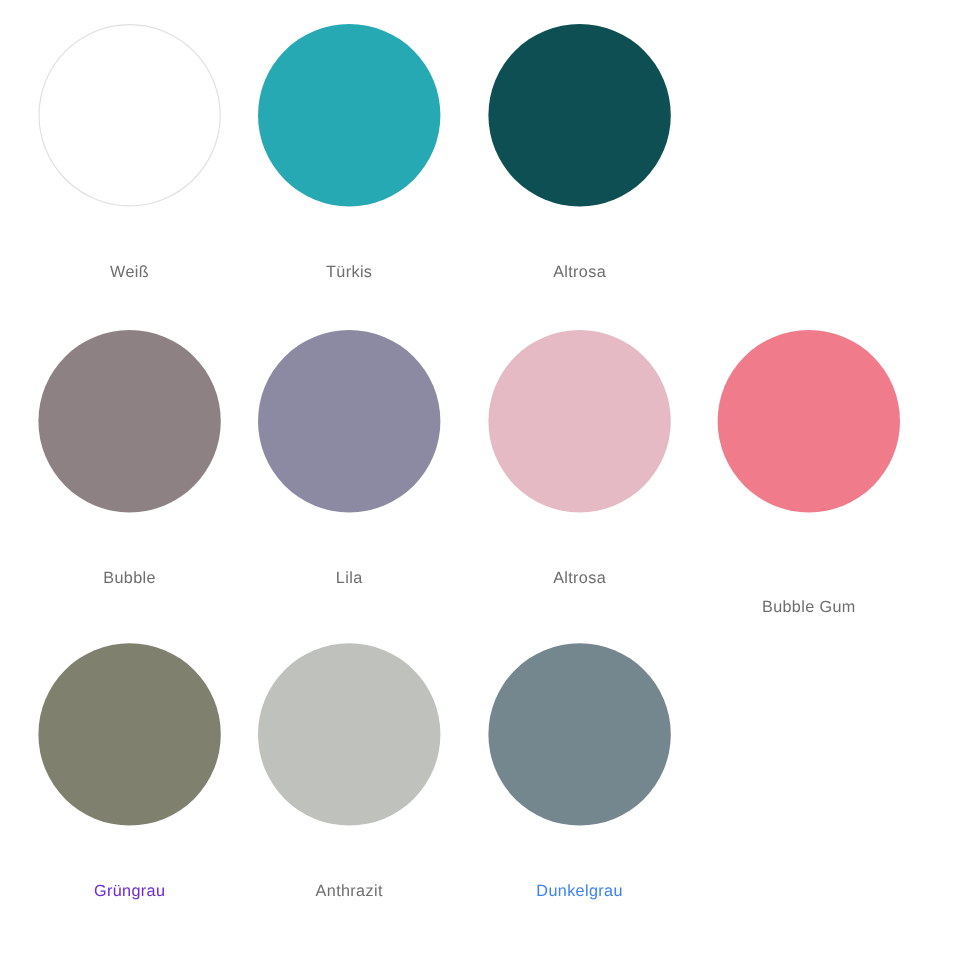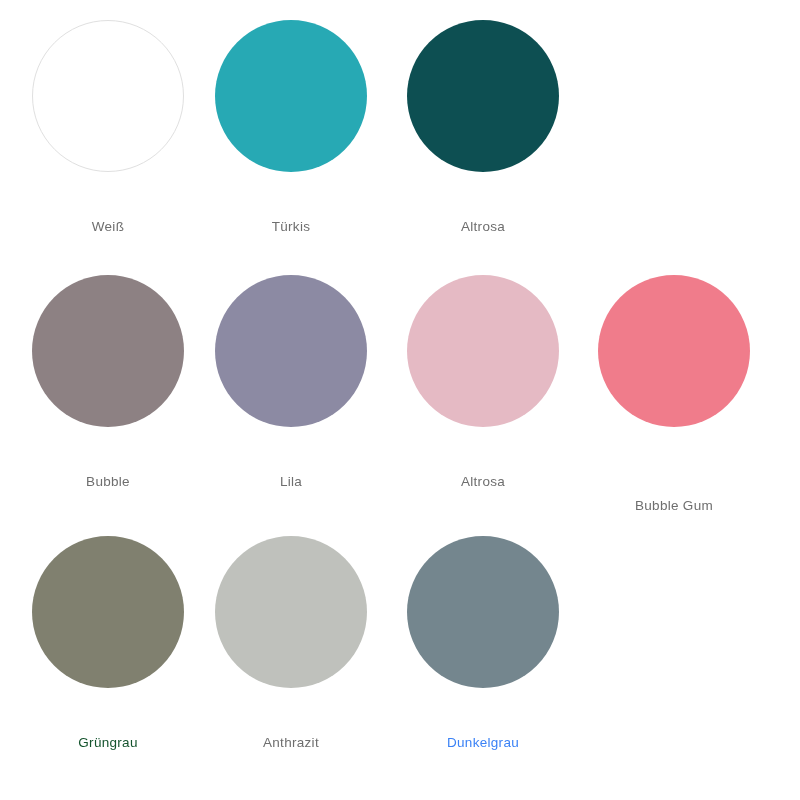--- a/index.html
+++ b/index.html
@@ -104,21 +104,21 @@
     </div>
     <div class="swatch col-4">
       <div class="swatch-circle" style="background-color: rgb(240, 124, 139);"></div>
       <div class="swatch-label" style="color: rgb(110, 110, 110);">Bubble Gum</div>
     </div>
   </div>
 
   <div class="swatch-row row-3">
     <div class="swatch col-1">
       <div class="swatch-circle" style="background-color: rgb(128, 128, 111);"></div>
-      <div class="swatch-label" style="color: #14532d;">Grüngrau</div>
+      <div class="swatch-label" style="color: #6d28d9;">Grüngrau</div>
     </div>
     <div class="swatch col-2">
       <div class="swatch-circle" style="background-color: rgb(191, 193, 188);"></div>
       <div class="swatch-label" style="color: rgb(110, 110, 110);">Anthrazit</div>
     </div>
     <div class="swatch col-3">
       <div class="swatch-circle" style="background-color: rgb(116, 134, 142);"></div>
       <div class="swatch-label" style="color: #3b82f6;">Dunkelgrau</div>
     </div>
   </div>

